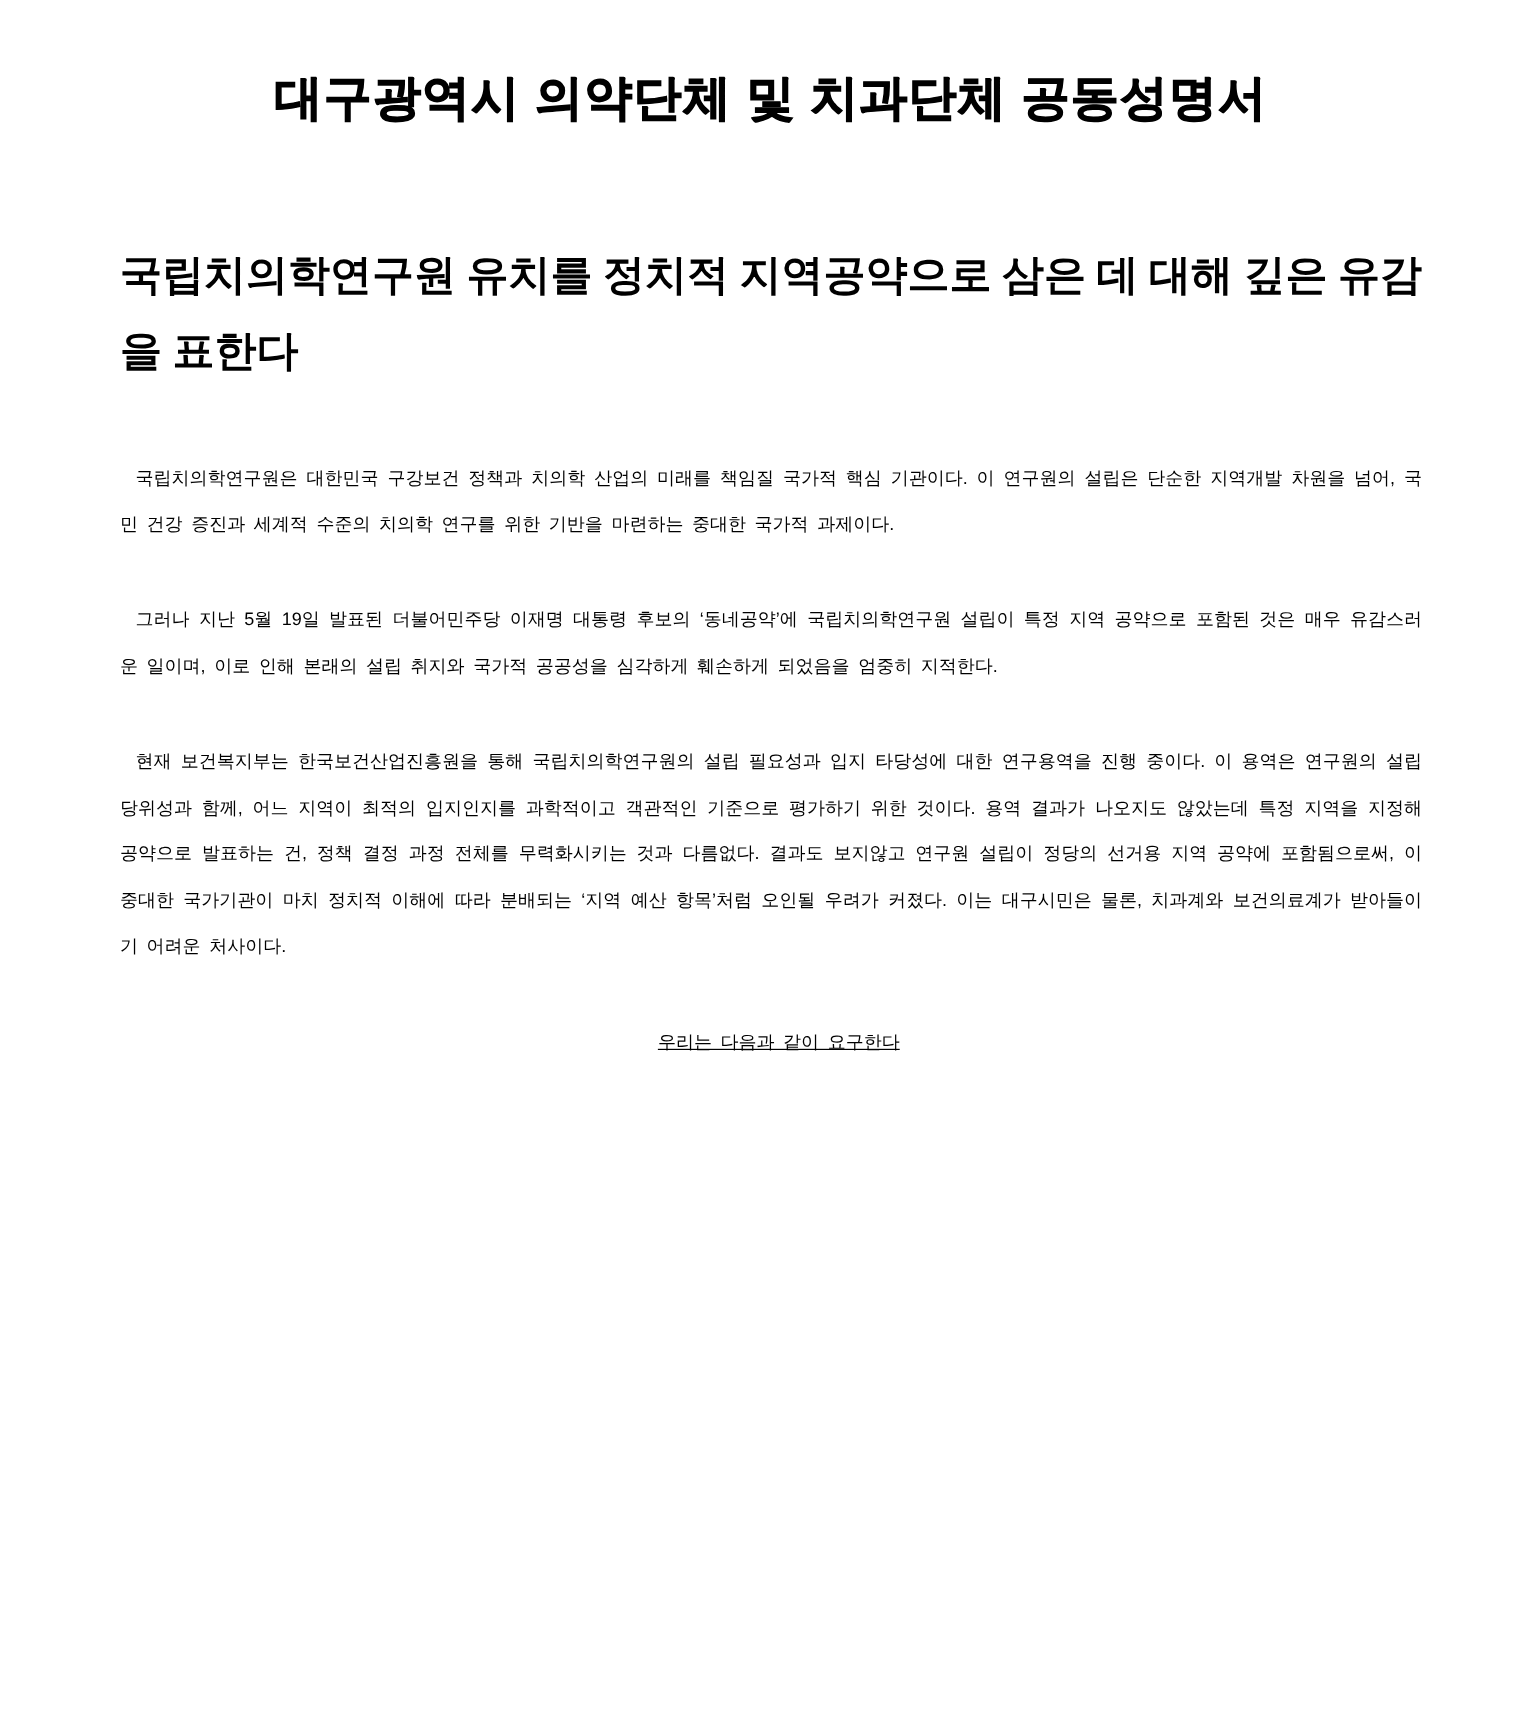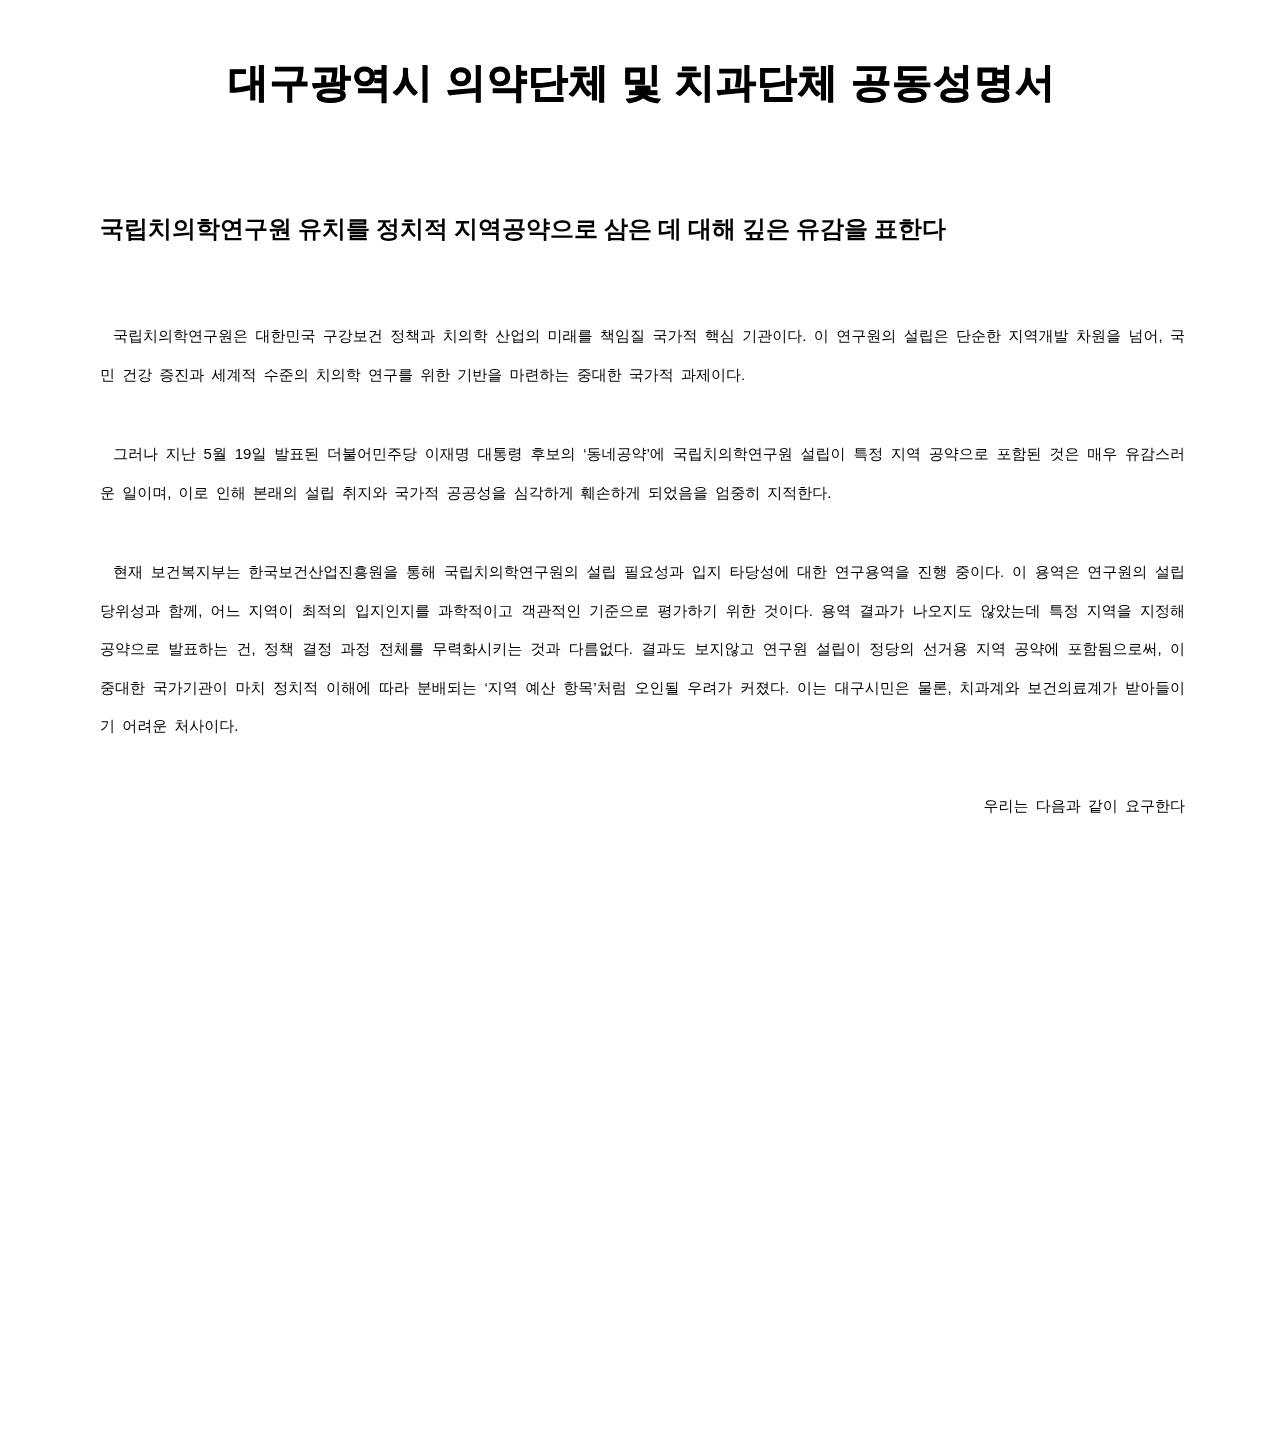--- a/index.html
+++ b/index.html
@@ -25,40 +25,41 @@
     font-size: 40px;
     line-height: 48px;
     text-align: center;
     letter-spacing: 1px;
     margin: 0 0 92px 0;
     -webkit-text-stroke: 1px #000;
   }
   .doc-heading {
     font-family: "Liberation Serif", "DejaVu Serif", serif;
     font-weight: 700;
-    font-size: 24px;
+    font-size: 35px;
     line-height: 63px;
     text-align: justify;
     word-break: break-all;
     margin: 0 0 56px 0;
   }
   .para {
     font-family: "Liberation Sans", "DejaVu Sans", sans-serif;
     font-weight: 400;
     font-size: 15px;
     line-height: 38.5px;
     text-align: justify;
     word-break: break-all;
     word-spacing: 3px;
     text-indent: 13px;
     margin: 0 0 41px 0;
   }
   .para.closing {
-    text-align: right;
+    text-align: center;
     margin-bottom: 0;
+    text-decoration: underline;
   }
 </style>
 </head>
 <body>
 
 <div class="page">
 
   <h1 class="doc-title">대구광역시 의약단체 및 치과단체 공동성명서</h1>
 
   <h2 class="doc-heading">국립치의학연구원 유치를 정치적 지역공약으로 삼은 데 대해 깊은 유감을 표한다</h2>

